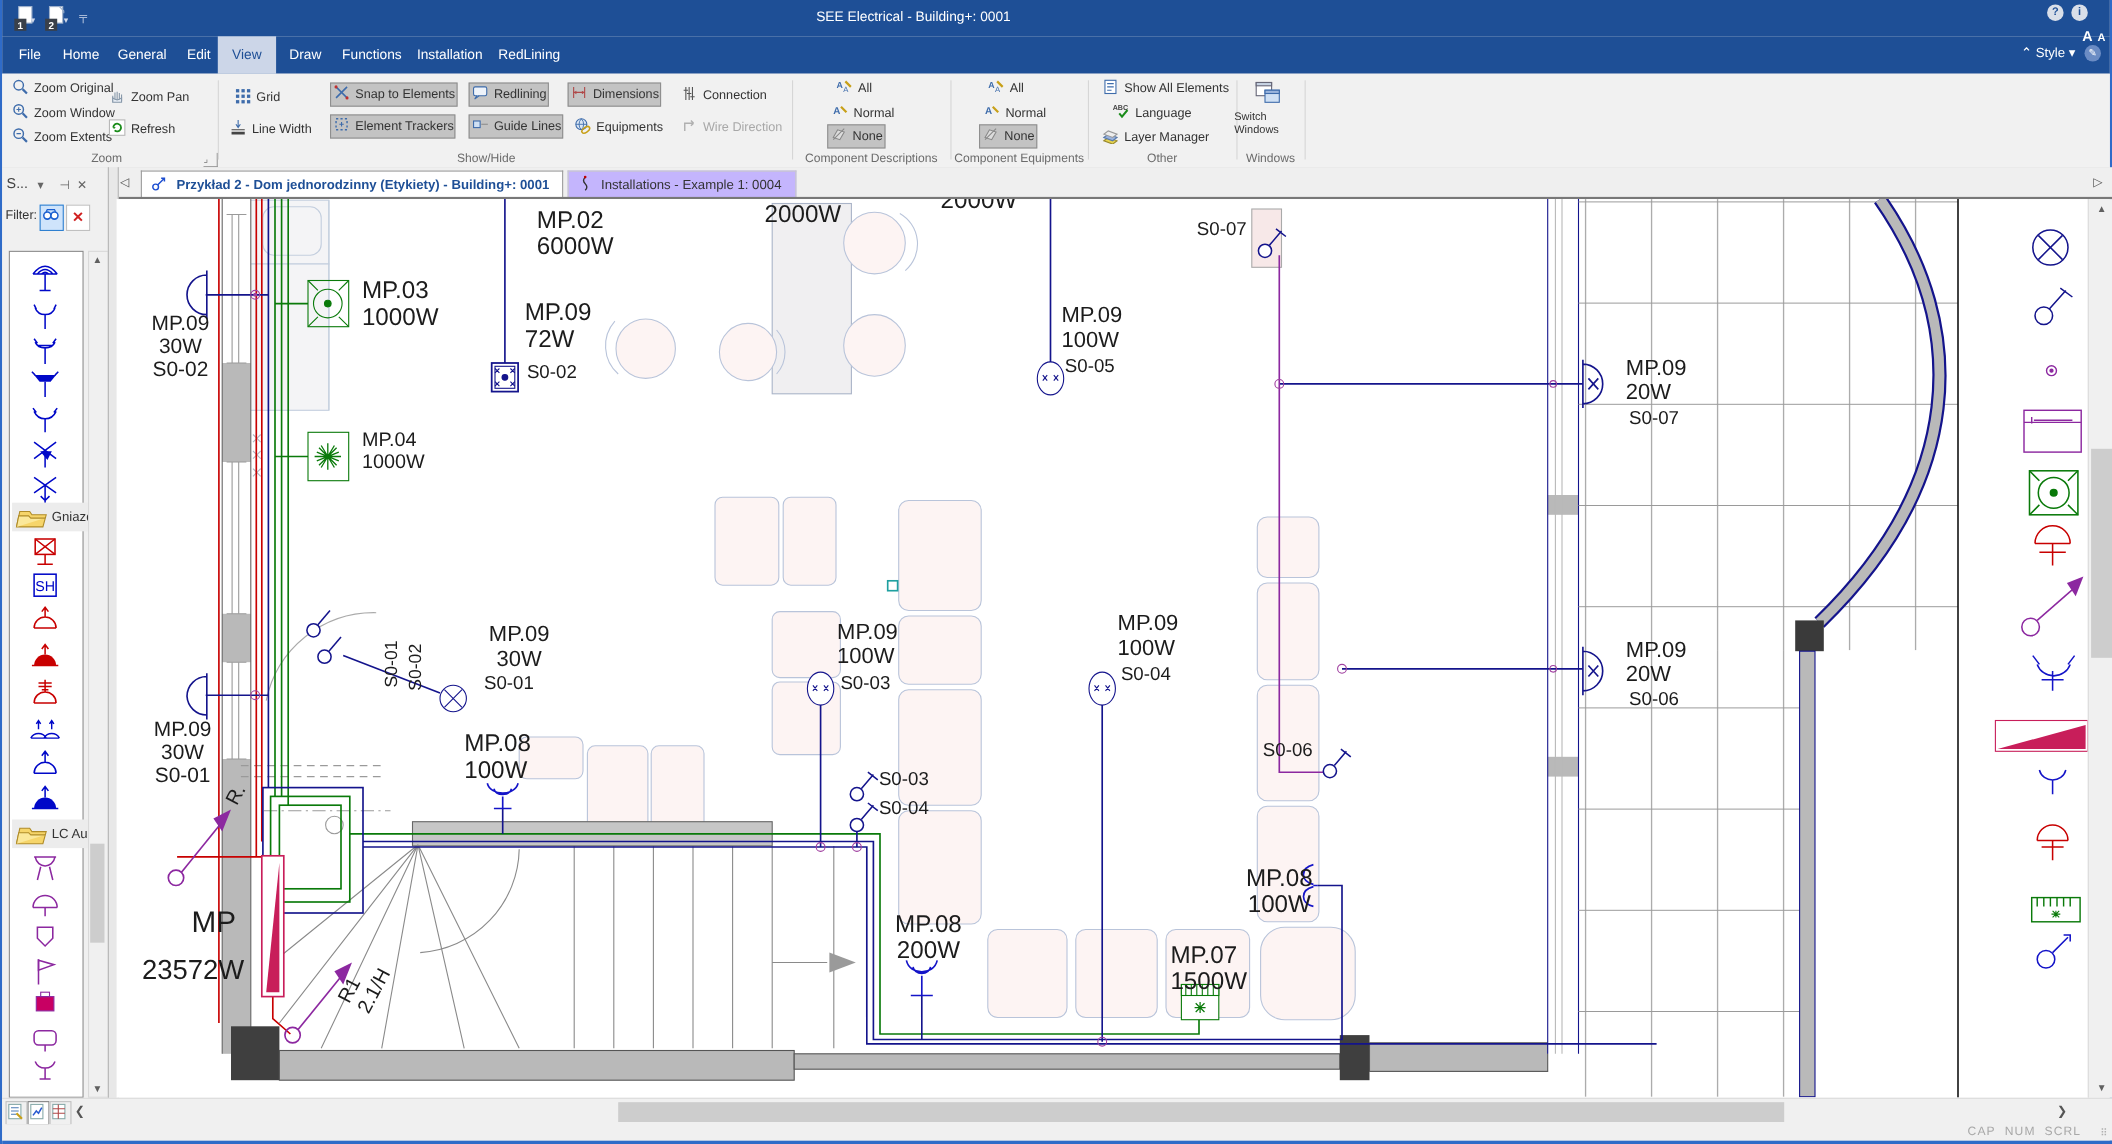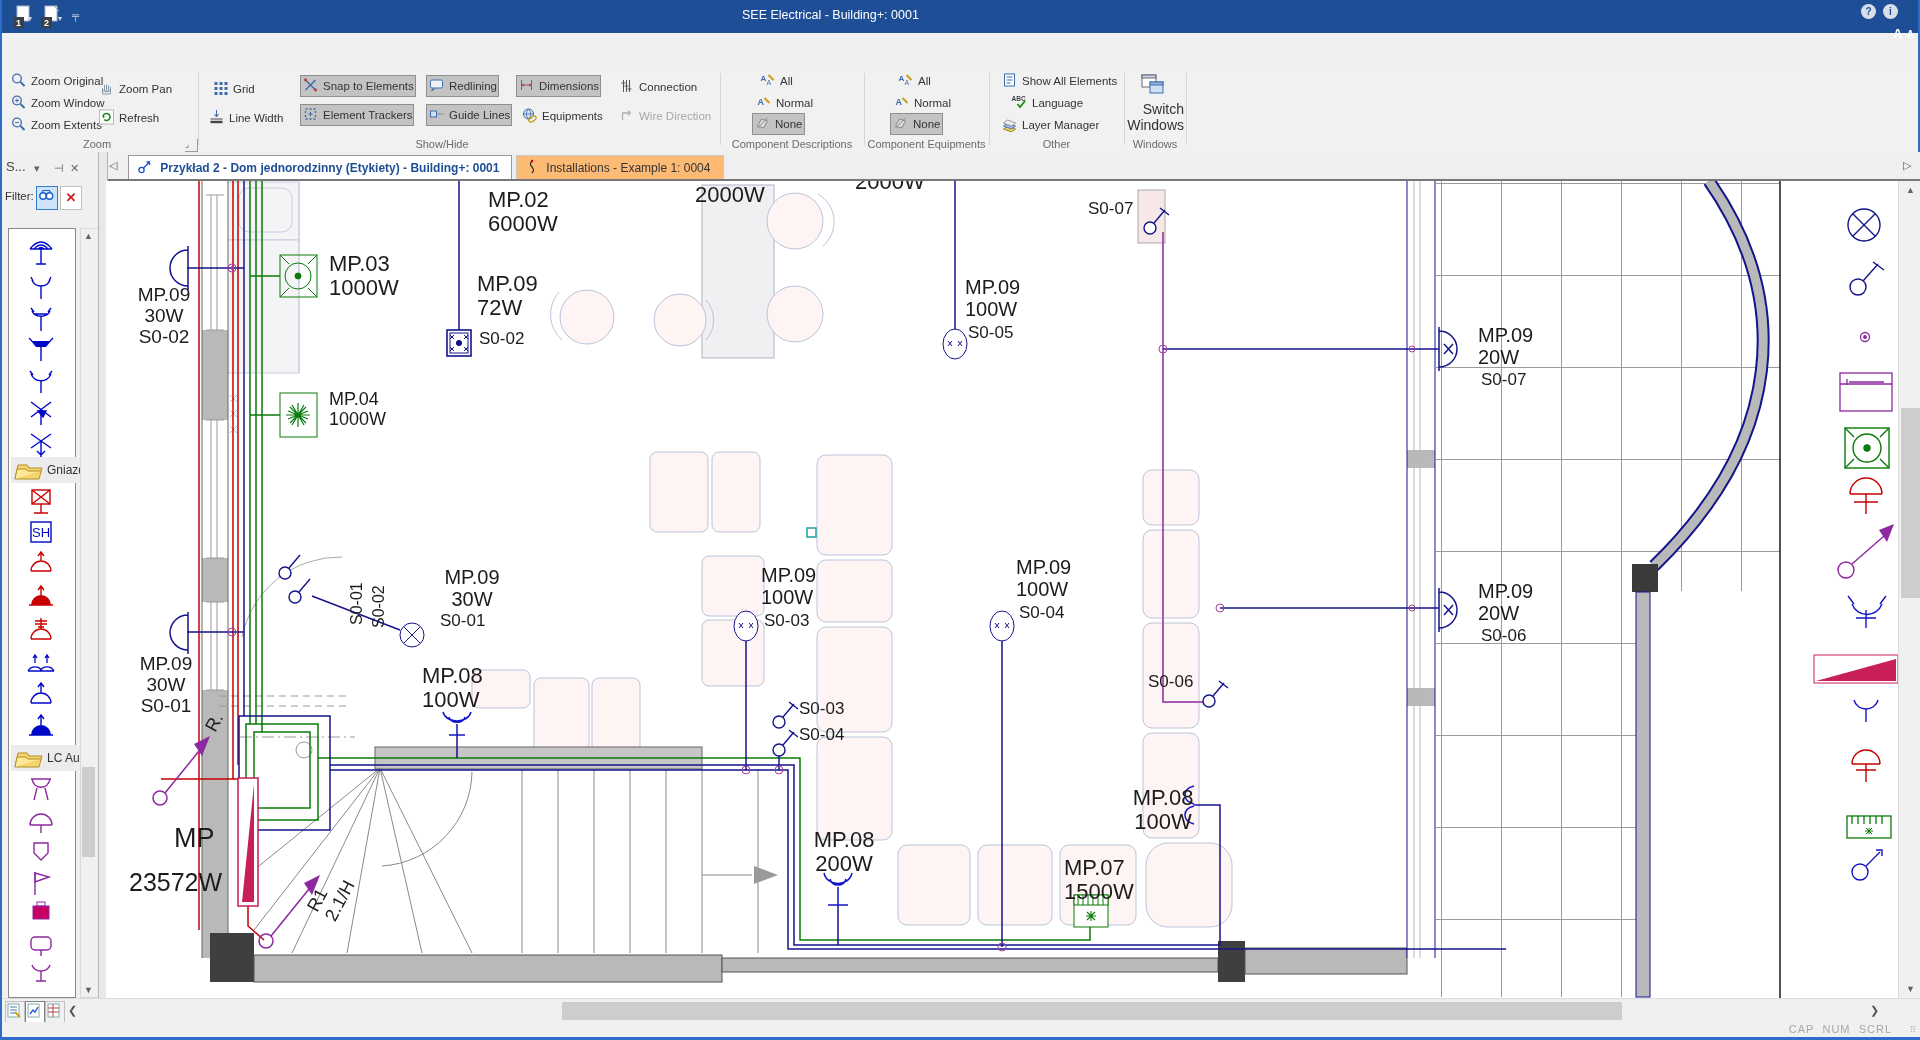--- a/index.html
+++ b/index.html
@@ -27,21 +27,21 @@
   .rbtn .ic{margin-right:4px;}
   .toggled{background:#c3c3c3;border:1px solid #8f8f8f;padding:0 1px;}
   .disabled{color:#a8a8a8;}
   .ic{display:inline-block;width:17px;height:16px;vertical-align:-3px;}
   #launcher{left:183px;top:72px;width:12px;height:12px;color:#777;font-size:9px;border-right:1px solid #999;border-bottom:1px solid #999;}
   
   #tabbar{left:104px;top:152px;width:1816px;height:29px;background:#efefef;}
   #tabbar-underline{left:104px;top:179px;width:1816px;height:2px;background:#787878;}
   .dtab{position:absolute;top:3px;height:24px;line-height:24px;font-size:12px;}
   .dtab.active{background:#fff;border:1px solid #999;border-bottom:none;color:#1e4f96;font-weight:bold;}
-  .dtab.inactive{background:#fdba74;border:1px solid #c9c9c9;border-bottom:none;color:#333;}
+  .dtab.inactive{background:#c4b5fd;border:1px solid #c9c9c9;border-bottom:none;color:#333;}
   .tabnav{position:absolute;top:7px;color:#555;font-size:11px;}
   .tclose{color:#666;font-size:12px;padding:0 4px;font-weight:normal;}
   
   #panel{left:0;top:152px;width:104px;height:870px;background:#f0f0f0;}
   #panel-header{position:absolute;left:0;top:7px;width:104px;height:22px;color:#444;font-size:13px;}
   .ph-ic{position:absolute;top:3px;color:#666;font-size:11px;}
   #filter-row{position:absolute;left:0;top:38px;width:104px;height:28px;font-size:11.5px;color:#333;}
   .fbtn{position:absolute;top:-4px;width:20px;height:22px;text-align:center;}
   #filter-find{left:34px;border:1px solid #2f80d0;background:#cfe4fb;}
   #filter-clear{left:58px;border:1px solid #c0c0c0;background:#fff;color:#d02020;font-weight:bold;font-size:13px;line-height:22px;}
@@ -94,20 +94,34 @@
           <text x="6.5" y="21" fill="#fff" font-size="9" font-weight="bold" text-anchor="middle">2</text>
         </svg>
     </span>
     <span class="abs qat-caret" style="left:56px">▾</span>
     <span class="abs" style="left:70px;top:10px;color:#cfd8ea;font-size:10px">╤</span>
     <span id="title-text" class="abs">SEE Electrical -  Building+: 0001</span>
     <span class="abs tb-circle" style="right:42px">?</span>
     <span class="abs tb-circle" style="right:20px">i</span>
   </div>
 
+  <div id="menubar" class="abs">
+    <span class="mtab" style="left:2px">File</span>
+    <span class="mtab" style="left:42px">Home</span>
+    <span class="mtab" style="left:92px">General</span>
+    <span class="mtab" style="left:155px">Edit</span>
+    <span class="mtab active" style="left:196px">View</span>
+    <span class="mtab" style="left:248px">Draw</span>
+    <span class="mtab" style="left:296px">Functions</span>
+    <span class="mtab" style="left:364px">Installation</span>
+    <span class="mtab" style="left:438px">RedLining</span>
+    <span id="menu-right" class="abs">⌃ <span>Style</span> ▾
+      <span class="mr-circ">✎</span>
+    </span>
+  </div>
   <div id="font-badges" class="abs" style="position:absolute;z-index:5">
     <span style="font-size:13px">A</span>
     <span style="font-size:10px">A</span>
   </div>
 
   <div id="ribbon" class="abs">
 
     <span class="rbtn" style="left:8px;top:4px"><span class="ic"><svg width="17" height="16" viewBox="0 0 16 16">
             <circle cx="6.5" cy="6.5" r="4.3" fill="none" stroke="#3e6cab" stroke-width="1.3"></circle>
             <line x1="10" y1="10" x2="14" y2="14" stroke="#3e6cab" stroke-width="2"></line>
@@ -245,21 +259,21 @@
     <div class="rdiv" style="left:1122px"></div>
 
     <span class="abs" style="left:1138px;top:6px">
       <span class="ic" style="width:26px;height:24px"><svg width="26" height="24" viewBox="0 0 26 24">
             <rect x="2" y="2" width="14" height="12" fill="#fff" stroke="#667"></rect>
             <rect x="2" y="2" width="14" height="3" fill="#c8d4e4" stroke="#667"></rect>
             <rect x="10" y="9" width="13" height="11" fill="#cfe0f4" stroke="#3e6cab"></rect>
             <rect x="10" y="9" width="13" height="3" fill="#9ab4dc" stroke="#3e6cab"></rect>
           </svg></span>
     </span>
-    <span class="abs" style="left:1120px;top:34px;width:62px;text-align:right;font-size:14px;color:#333;line-height:1.15">Switch Windows</span>
+    <span class="abs" style="left:1120px;top:34px;width:62px;text-align:left;font-size:10px;color:#333;line-height:1.15">Switch Windows</span>
     <span class="glabel" style="left:1122px;width:62px">Windows</span>
     <div class="rdiv" style="left:1184px"></div>
   </div>
 
   <div id="tabbar" class="abs"></div>
   <span class="tabnav abs" style="left:107px;top:159px">◁</span>
   <span class="tabnav abs" style="left:1901px;top:159px">▷</span>
   <div class="dtab active abs" style="left:126px;top:155px;width:382px">
     <span class="ic" style="width:16px;height:16px;margin:0 4px 0 8px;vertical-align:-3px"><svg width="16" height="16" viewBox="0 0 16 16">
           <circle cx="4.5" cy="11" r="2.6" fill="none" stroke="#1e4fd0" stroke-width="1.3"></circle>

